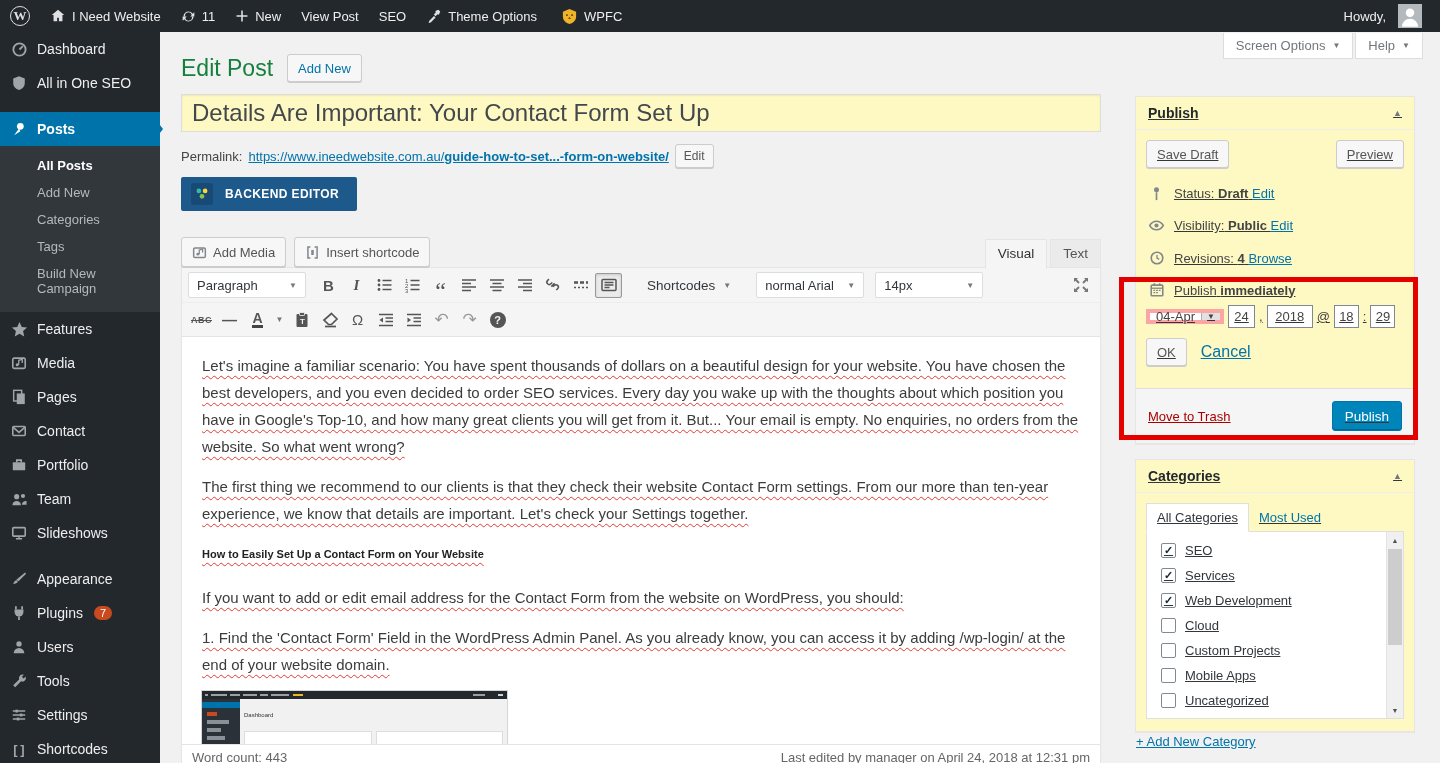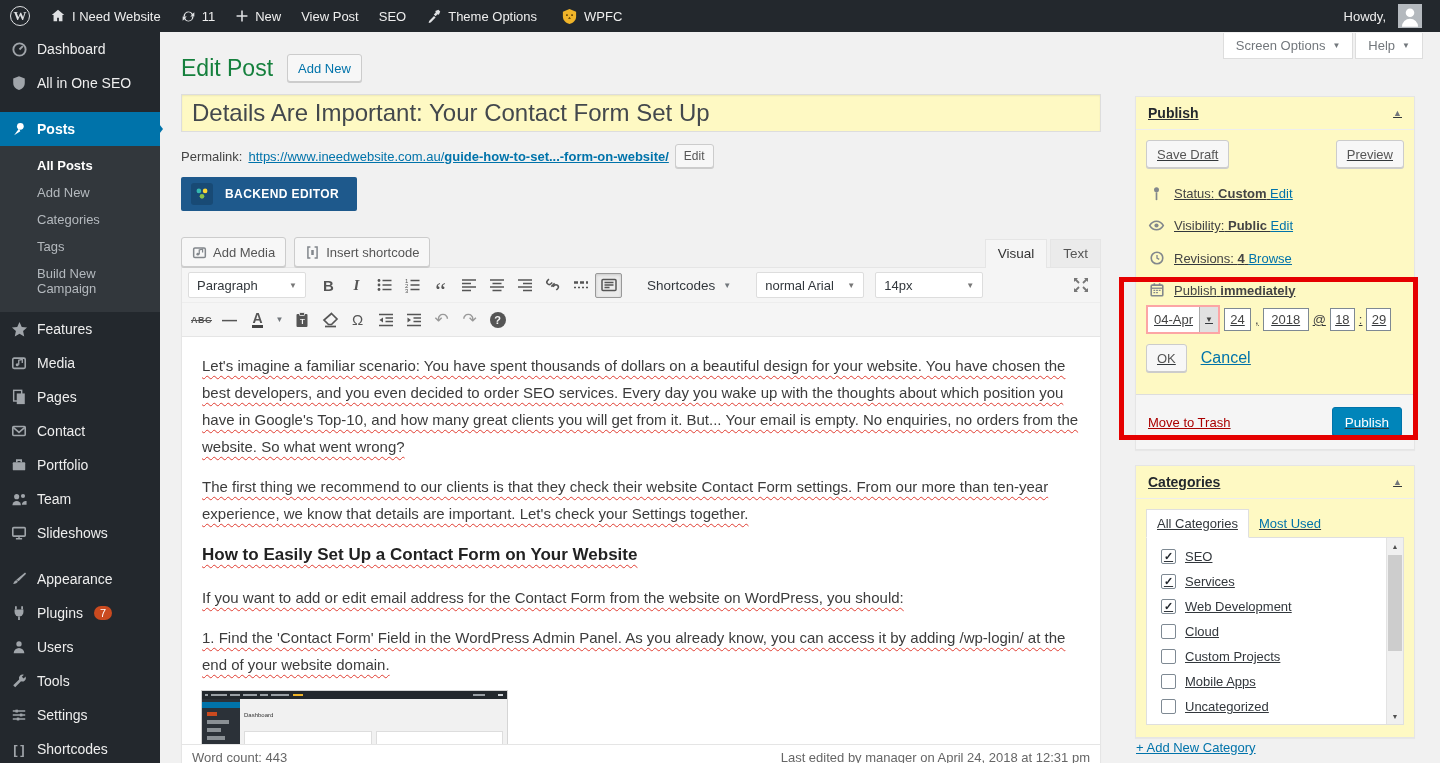--- a/index.html
+++ b/index.html
@@ -61,21 +61,21 @@
   .sel .caret { color:#777; }
   .mce-btn { width:27px; height:25px; display:flex; align-items:center; justify-content:center; color:#555; border:1px solid transparent; border-radius:2px; cursor:pointer; font-size:15px; }
   .mce-btn svg { display:block; }
   .mce-btn.pressed { background:#ebebeb; border-color:#999; box-shadow:inset 0 1px 3px rgba(0,0,0,.15); }
   .mce-txtbtn { display:flex; align-items:center; gap:8px; padding:0 10px; height:25px; font-size:13.5px; color:#32373c; cursor:pointer; }
   .spacer { flex:1; }
 
   .ed-body { padding:15px 20px; height:407px; overflow:hidden; font-size:15px; line-height:27px; color:#3c3c3c; }
   .spell { text-decoration-line:underline; text-decoration-style:wavy; text-decoration-color:#e03c31; text-decoration-thickness:1px; text-underline-offset:4px; }
   .ed-body p { margin-bottom:13px; }
-  .ed-h2 { font-weight:700; font-size:17px; margin:14px 0 16px; color:#222; }
+  .ed-h2 { font-weight:700; font-size:11px; margin:14px 0 16px; color:#222; }
 
   
   .shot { position:relative; width:305px; height:90px; margin-top:6px; overflow:hidden; background:#f1f1f1; outline:1px solid #d5d5d5; cursor:pointer; }
   .shot-bar { position:absolute; top:0; left:0; right:0; height:8px; background:#23282d; }
   .shot-bar i { position:absolute; top:3px; height:2px; background:#9aa0a5; }
   .shot-side { position:absolute; top:8px; left:0; bottom:0; width:38px; background:#2b3138; }
   .s-it { height:4px; margin:4px 5px 0; background:#8a9095; }
   .s-it.blue { background:#0073aa; height:6px; margin:3px 0 0; }
   .s-it.orange { background:#ca4a1f; width:10px; }
   .shot-main { position:absolute; top:8px; left:38px; right:0; bottom:0; padding:3px 4px; }
@@ -91,21 +91,21 @@
   .side-col { position:absolute; left:975px; top:64px; width:280px; }
   .panel { background:#fef9c3; border:1px solid #e5e5e5; box-shadow:0 1px 1px rgba(0,0,0,.04); position:relative;text-decoration:underline; }
   .p-head { display:flex; justify-content:space-between; align-items:center; padding:8px 12px; font-size:14px; font-weight:700; color:#23282d; border-bottom:1px solid #eee; cursor:pointer; }
   .p-toggle { color:#72777c; font-size:9px; }
   .p-body { padding:10px; }
   .row-btns { display:flex; justify-content:space-between; margin-bottom:10px; }
   .info-row { display:flex; align-items:center; gap:9px; padding:8px 2px; font-size:13px; color:#444; }
   .info-row .pic { color:#82878c; width:17px; display:flex; justify-content:center; }
   .b { font-weight:700; }
   .ts-fields { display:flex; align-items:center; gap:4px; margin:5px 0 10px; font-size:13px; color:#444; }
-  .win-sel { display:flex; align-items:stretch; border:2px solid #fca5a5; background:#fff; height:29px; cursor:pointer; }
+  .win-sel { display:flex; align-items:stretch; border:4px solid #fca5a5; background:#fff; height:15px; cursor:pointer; }
   .win-sel .txt { padding:2px 6px; font-size:13px; display:flex; align-items:center; }
   .win-sel .dd { width:19px; background:#e1e1e1; border-left:1px solid #adadad; display:flex; align-items:center; justify-content:center; font-size:8px; color:#444; }
   .mini-inp { border:1px solid #7e8993; background:#fff; height:23px; font-size:13px; text-align:center; display:flex; align-items:center; justify-content:center; }
   .okrow { display:flex; align-items:center; gap:14px; margin:2px 0 12px; }
   .p-foot { background:#f5f5f5; border-top:1px solid #ddd; padding:12px; display:flex; justify-content:space-between; align-items:center; }
   .trash { color:#a00; font-size:13px; }
   .btn-primary { background:#0085ba; border:1px solid #0073aa; box-shadow:inset 0 -1px 0 #006799; color:#fff; border-radius:3px; height:30px; padding:0 12px; font-size:13.5px; display:inline-flex; align-items:center; cursor:pointer; }
   .red-overlay { position:absolute; left:-17px; width:calc(100% + 21px); top:180px; height:163px; border:5px solid #e50000; pointer-events:none; z-index:20; }
 
   .cat-tabs { padding:10px 10px 0; display:flex; align-items:flex-end; }
@@ -608,21 +608,21 @@
               <span>Preview</span>
             </span>
         </div>
         <div class="info-row">
           <span class="pic">
               <svg width="15" height="15" viewBox="0 0 18 18" fill="currentColor">
                 <circle cx="9" cy="4.5" r="3"></circle>
                 <path d="M8 7.5h2V16l-1 1.5L8 16z"></path>
               </svg>
             </span>
-          <span><span>Status:</span> <span class="b">Custom</span> <a>Edit</a></span>
+          <span><span>Status:</span> <span class="b">Draft</span> <a>Edit</a></span>
         </div>
         <div class="info-row">
           <span class="pic">
               <svg width="17" height="17" viewBox="0 0 18 18">
                 <path d="M9 4.5c3.5 0 6 2.5 7.2 4.5C15 11 12.5 13.5 9 13.5S3 11 1.8 9C3 7 5.5 4.5 9 4.5z" fill="none" stroke="currentColor" stroke-width="1.6"></path>
                 <circle cx="9" cy="9" r="2.2" fill="currentColor"></circle>
               </svg>
             </span>
           <span><span>Visibility:</span> <span class="b">Public</span> <a>Edit</a></span>
         </div>

